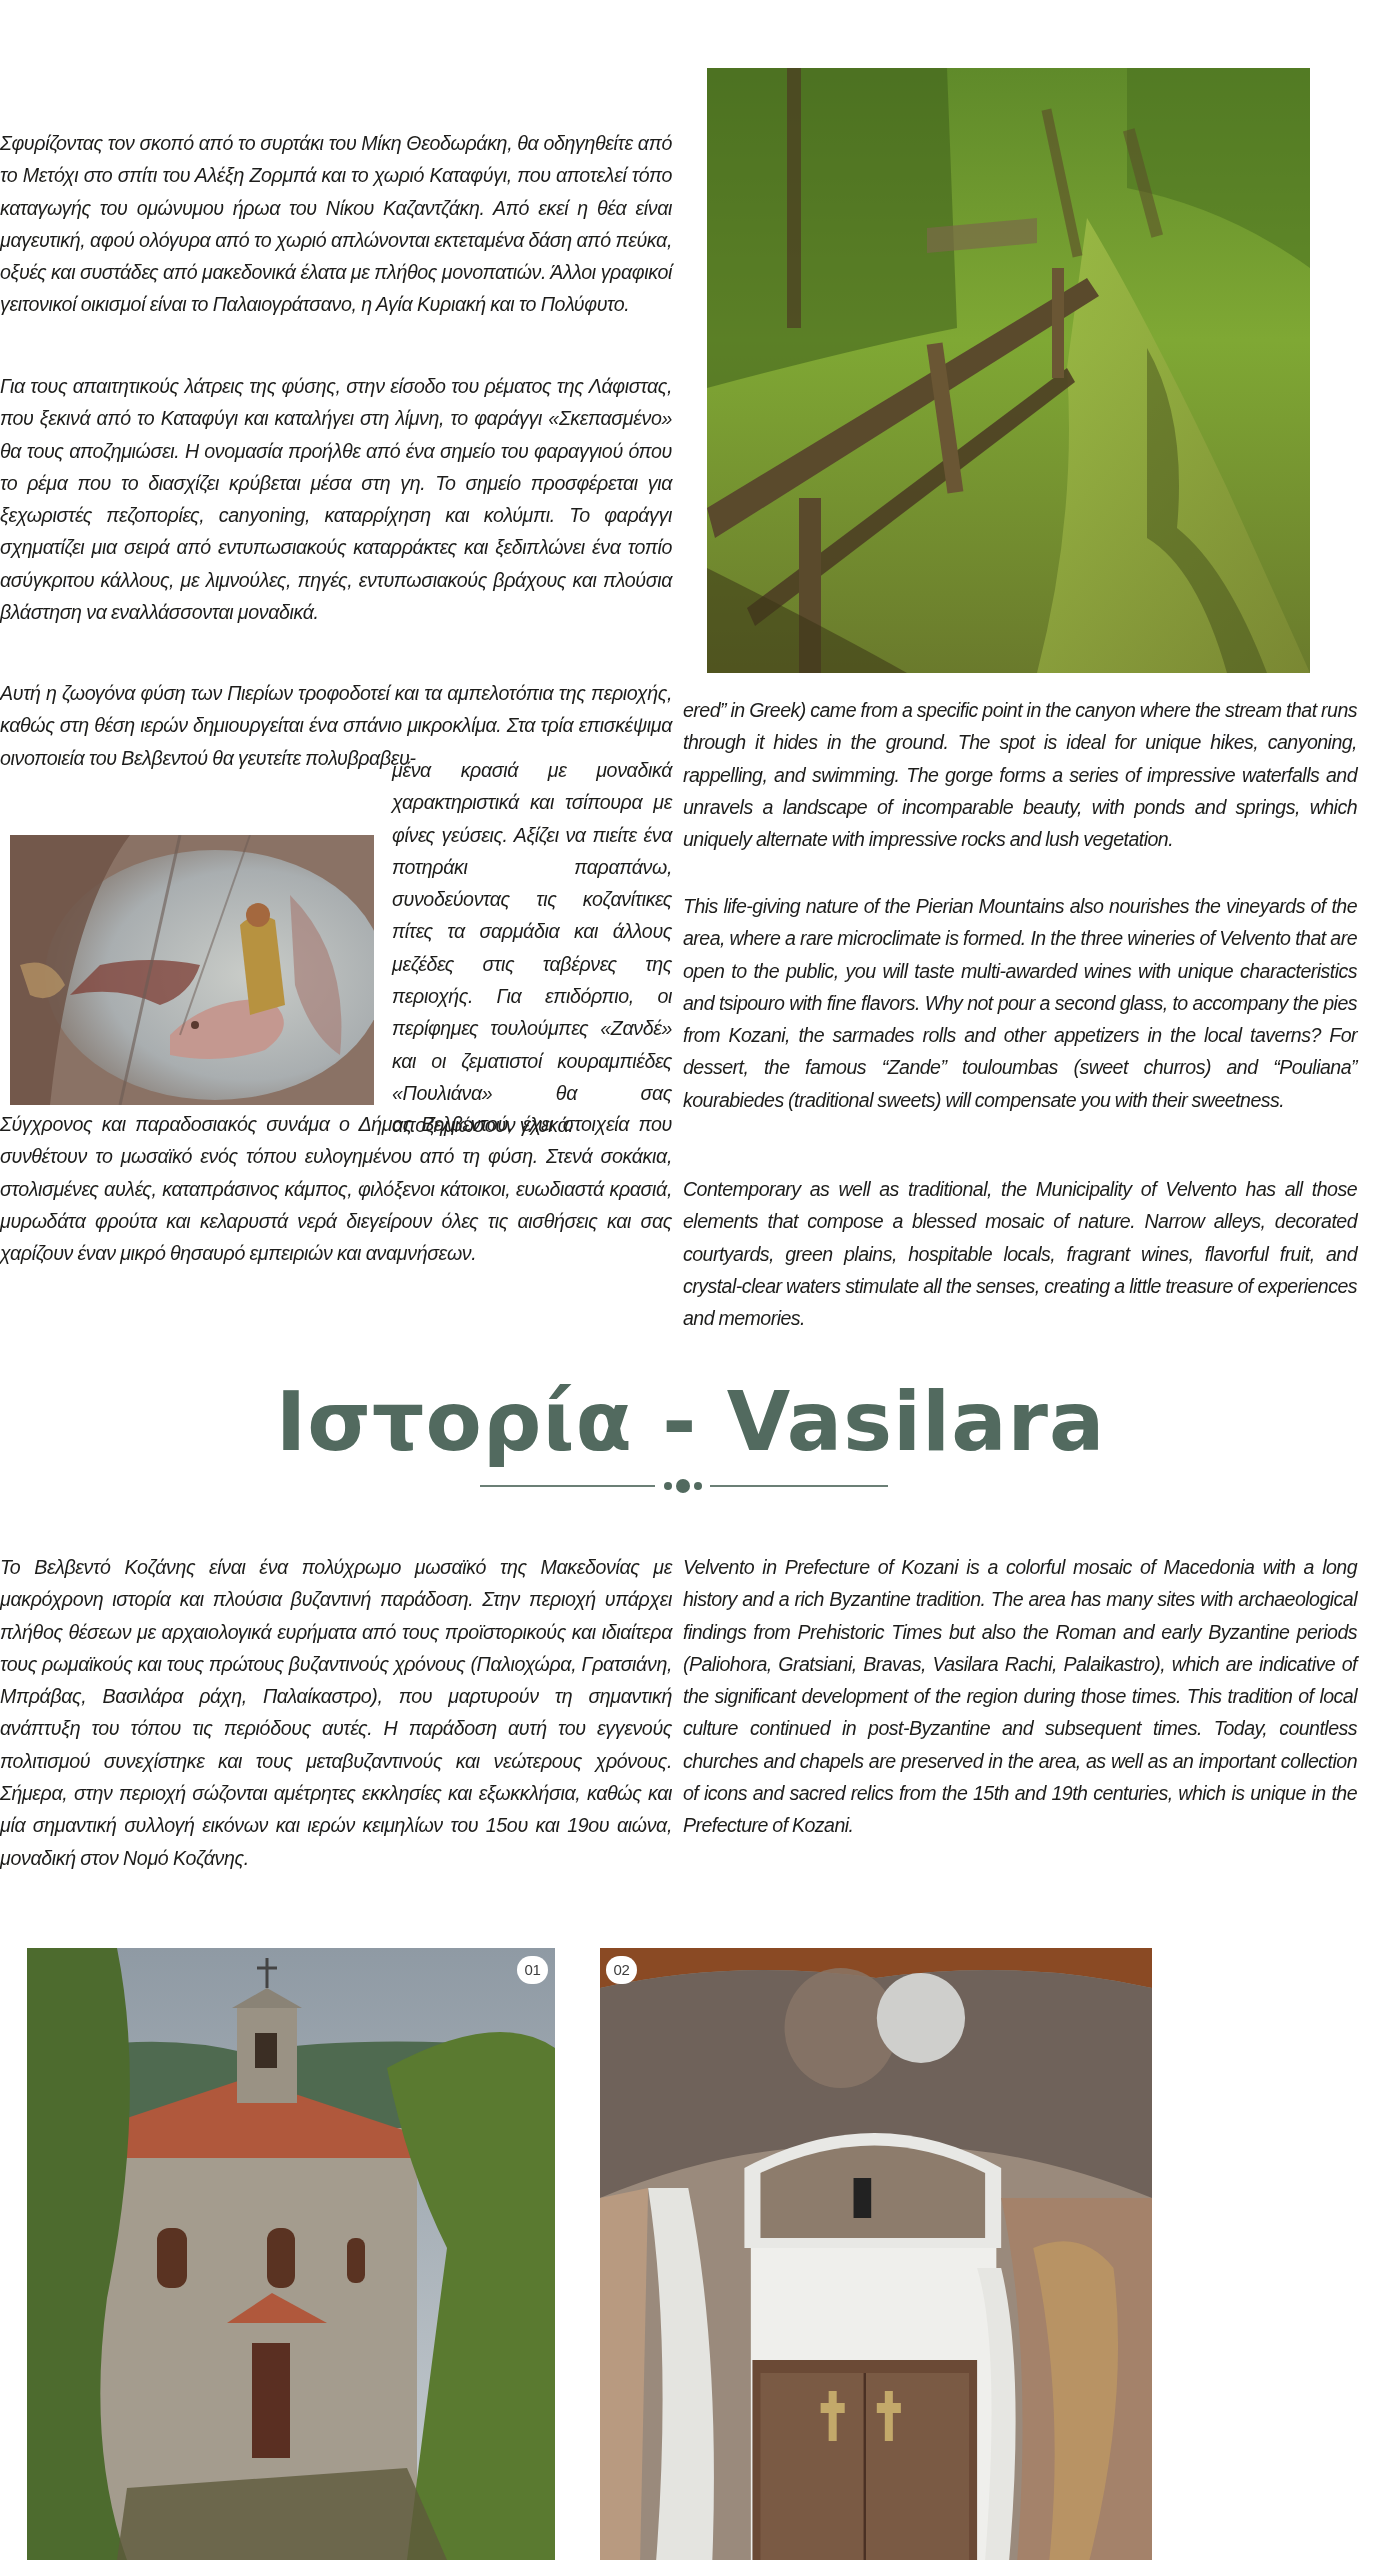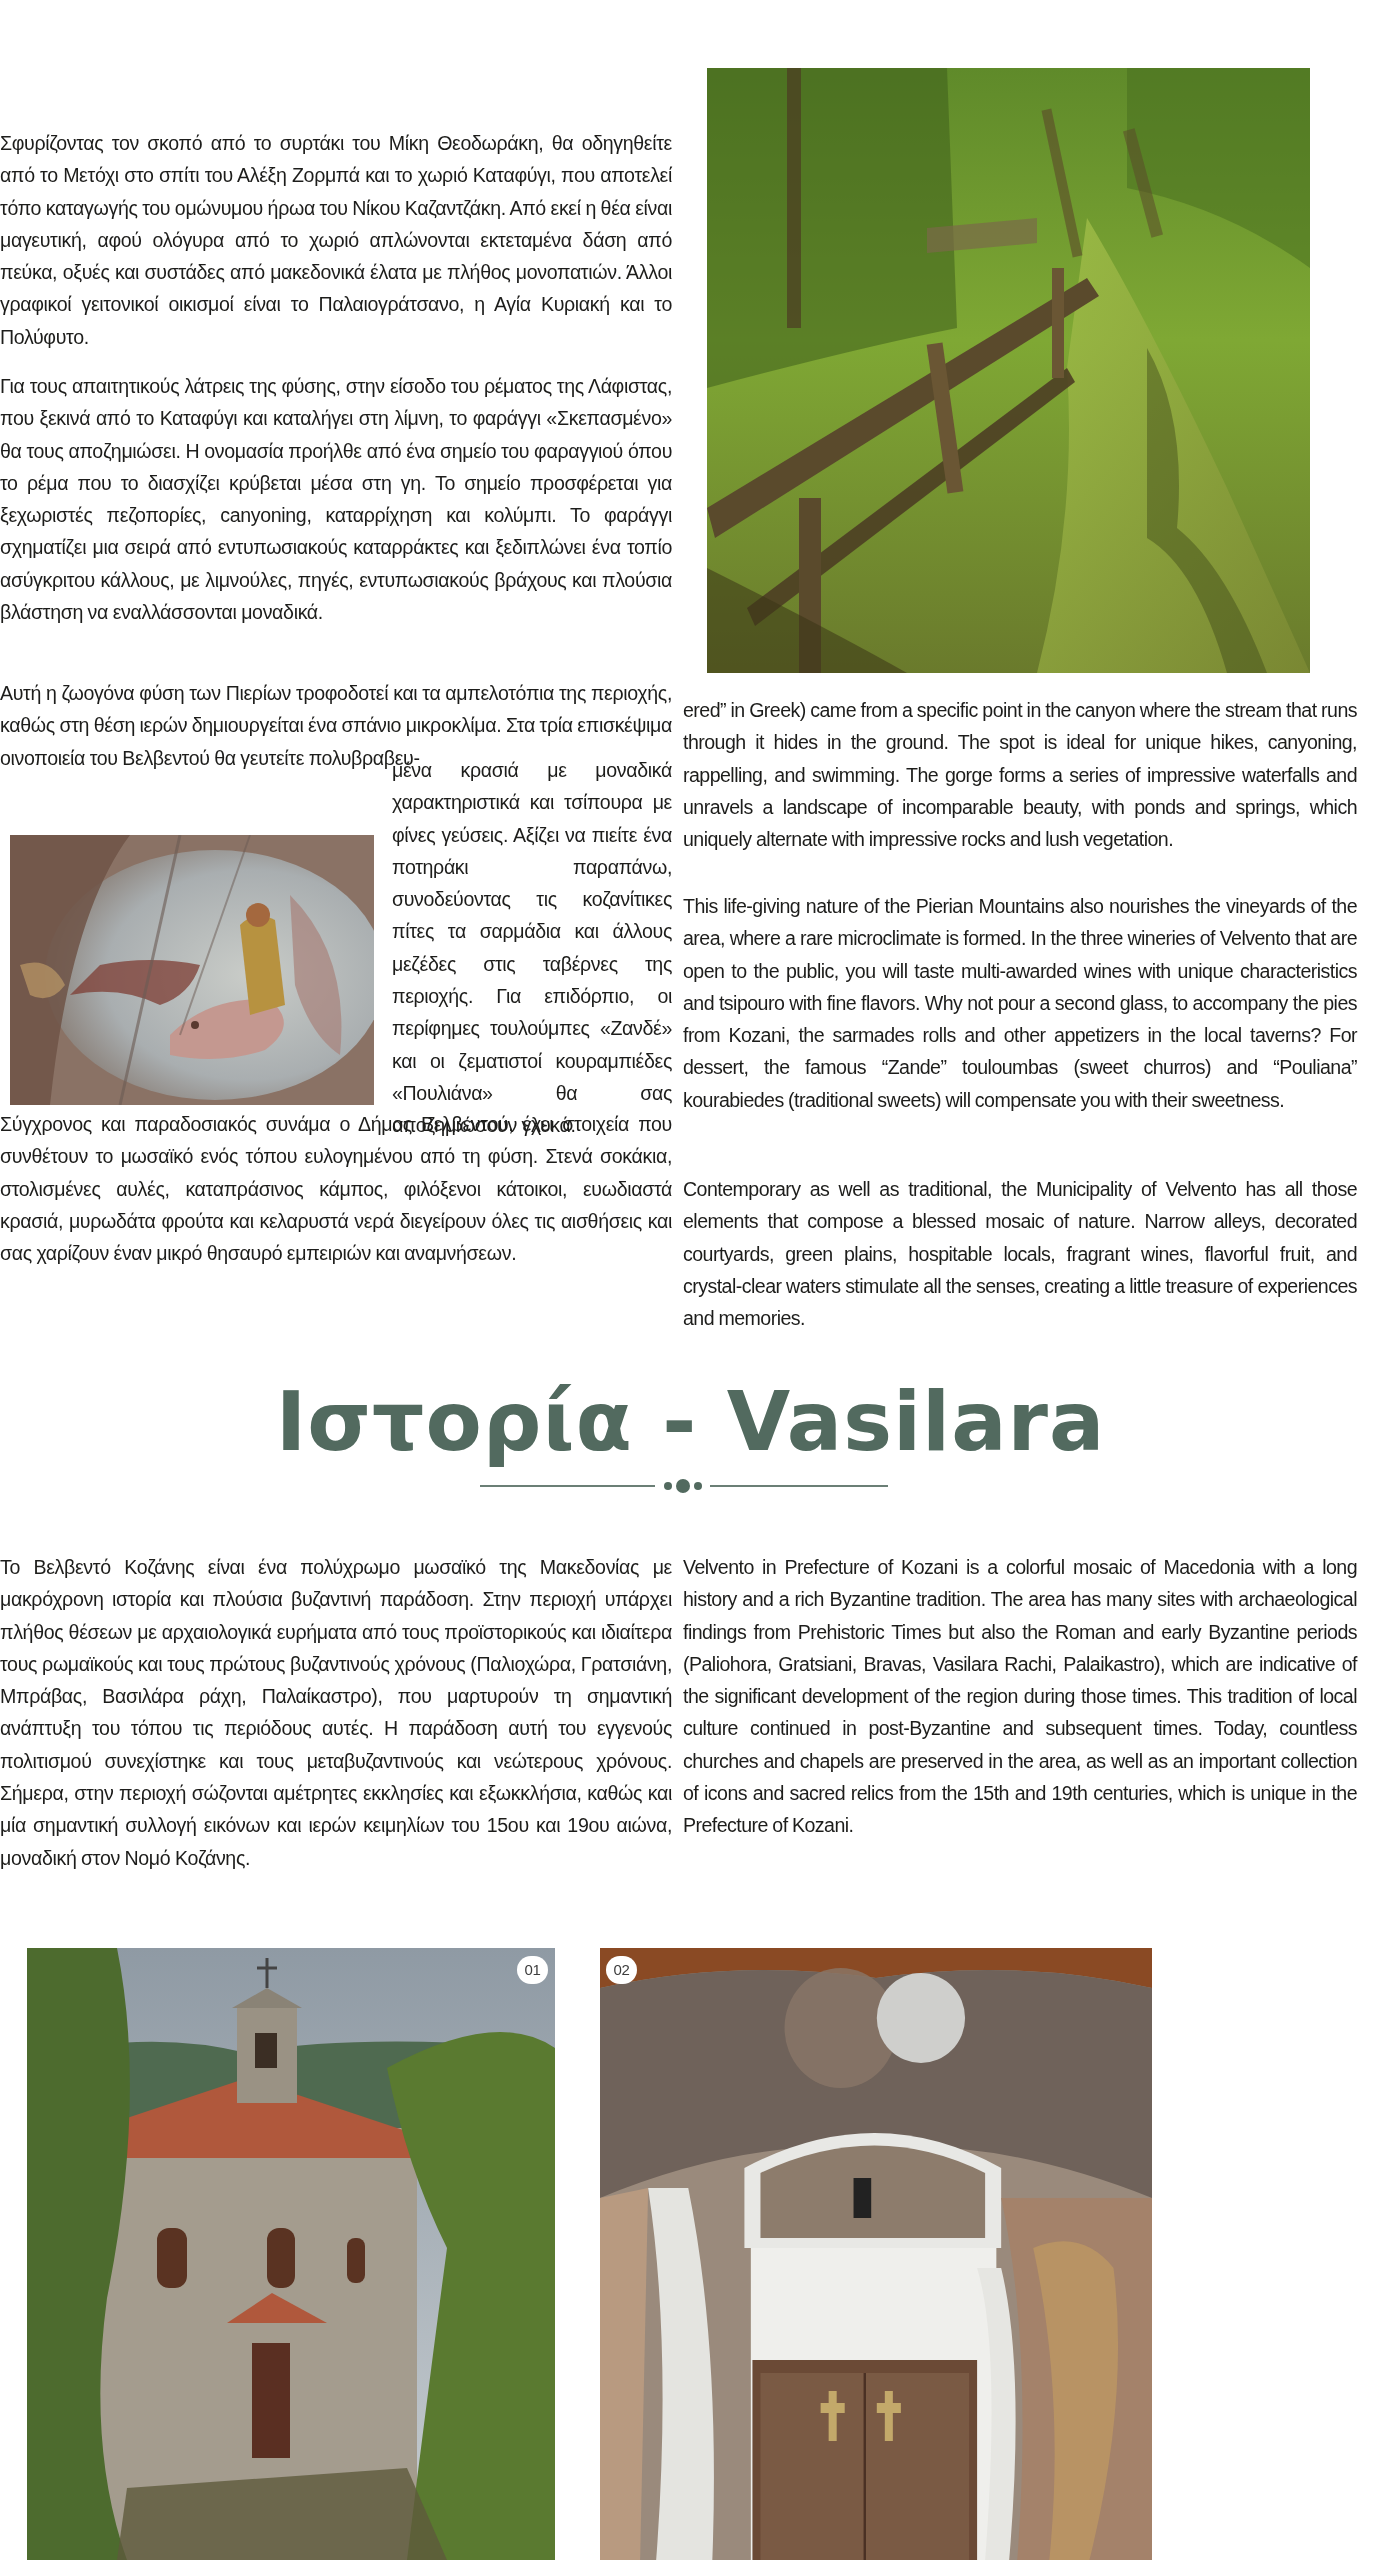--- a/index.html
+++ b/index.html
@@ -8,20 +8,21 @@
     font-family: "DejaVu Sans Condensed", "Liberation Sans Narrow", "Liberation Sans", sans-serif;
     color: #1d1d1b;
   }
   .para {
     position: absolute; margin: 0;
     font-family: "Liberation Sans", sans-serif;
     font-size: 19.6px; line-height: 32.3px;
     text-align: justify; text-align-last: left;
     hyphens: manual; letter-spacing: -0.35px;
     word-spacing: -0.5px;
+    font-style: italic;
   }
   .col-left { left: 0; width: 672px; }
   .col-right { left: 683px; width: 674px; letter-spacing: -0.55px; }
 
   .photo { position: absolute; overflow: hidden; }
   .photo svg { display: block; width: 100%; height: 100%; }
 
   .caption {
     position: absolute; left: 16px; bottom: 10px;
     color: #ffffff; font-style: italic; font-weight: bold;

